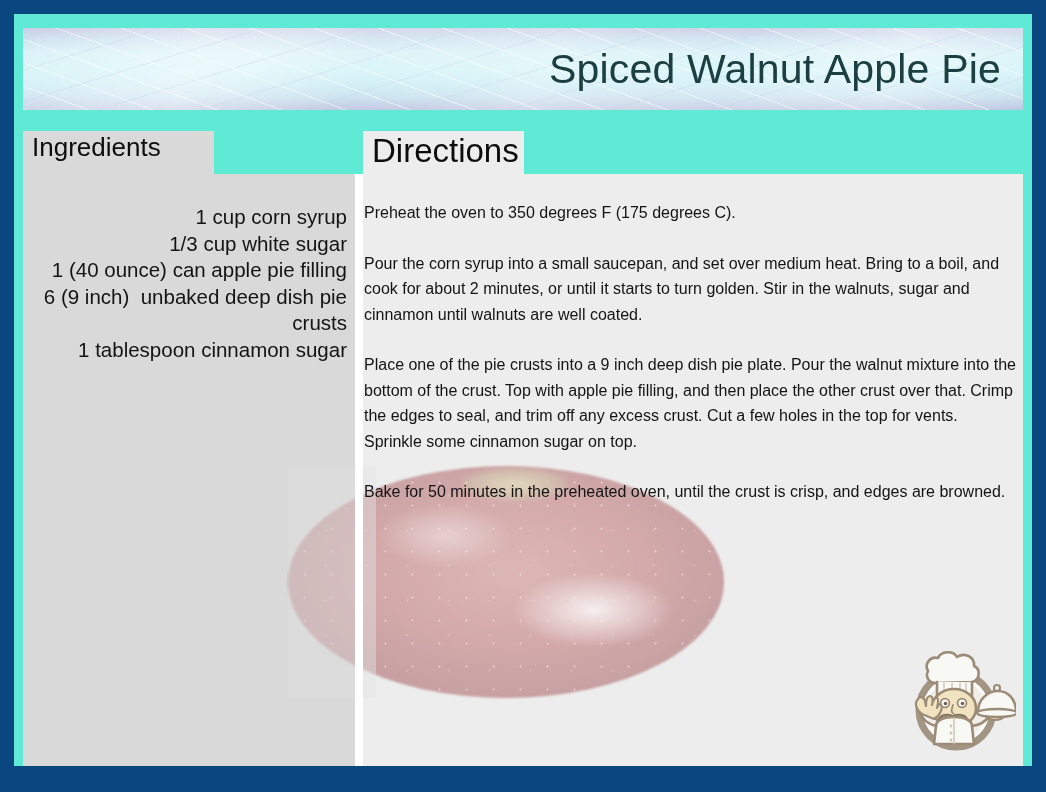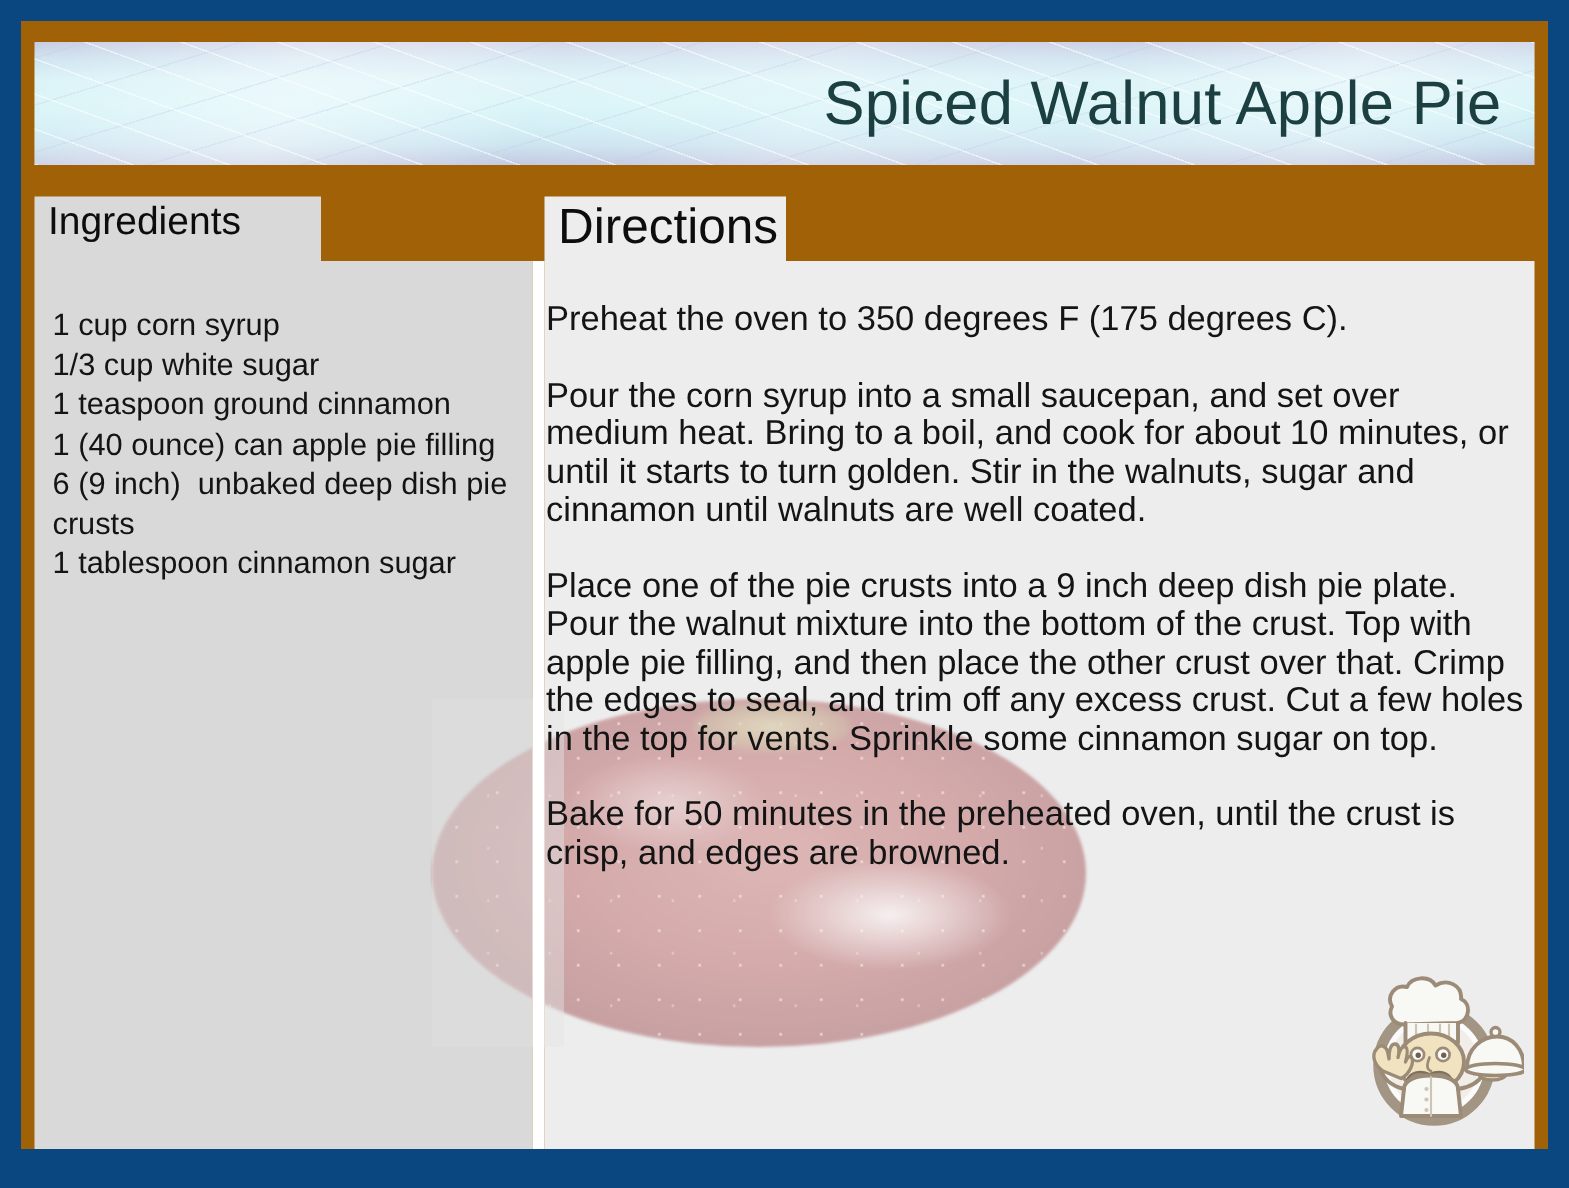--- a/index.html
+++ b/index.html
@@ -19,21 +19,21 @@
     overflow: hidden;
   }
 
   
   #page {
     position: absolute;
     left: 14px;
     top: 14px;
     width: 1018px;
     height: 752px;
-    background: #a16207;
+    background: #5eead4;
     overflow: hidden;
   }
 
   
   #title-banner {
     position: absolute;
     left: 9px;
     top: 14px;
     width: 1000px;
     height: 82px;
@@ -108,20 +108,21 @@
     color: #0d0d0d;
     white-space: nowrap;
   }
   #ingredients-panel {
     position: absolute;
     left: 9px;
     top: 160px;
     width: 332px;
     height: 592px;
     background: #d9d9d9;
+    text-align: right;
   }
   #ingredients-list {
     position: absolute;
     left: 12px;
     top: 30px;
     right: 8px;
     font-size: 20.5px;
     line-height: 26.5px;
     color: #141414;
   }
@@ -154,21 +155,21 @@
     width: 660px;
     height: 592px;
     background: #ededed;
     overflow: hidden;
   }
   #directions-body {
     position: absolute;
     left: 1px;
     top: 26px;
     width: 656px;
-    font-size: 23px;
+    font-size: 16px;
     line-height: 25.5px;
     color: #141414;
     z-index: 3;
   }
   #directions-body p {
     margin: 0 0 25px 0;
   }
   #directions-body p:last-child { margin-bottom: 0; }
 
   
@@ -270,35 +271,34 @@
     </div>
 
     <div id="ingredients-head">
       <div class="head-label">Ingredients</div>
     </div>
 
     <div id="ingredients-panel">
       <div id="ingredients-list">
           <div class="ing-line">1 cup corn syrup</div>
           <div class="ing-line">1/3 cup white sugar</div>
-          <div class="ing-line">1 teaspoon ground cinnamon</div>
           <div class="ing-line">1 (40 ounce) can apple pie filling</div>
           <div class="ing-line">6 (9 inch)  unbaked deep dish pie crusts</div>
           <div class="ing-line">1 tablespoon cinnamon sugar</div>
         </div>
     </div>
 
     <div id="directions-head">
       <div class="head-label">Directions</div>
     </div>
 
     <div id="directions-panel">
       <div id="directions-body">
           <p>Preheat the oven to 350 degrees F (175 degrees C).</p>
-          <p>Pour the corn syrup into a small saucepan, and set over medium heat. Bring to a boil, and cook for about 10 minutes, or until it starts to turn golden. Stir in the walnuts, sugar and cinnamon until walnuts are well coated.</p>
+          <p>Pour the corn syrup into a small saucepan, and set over medium heat. Bring to a boil, and cook for about 2 minutes, or until it starts to turn golden. Stir in the walnuts, sugar and cinnamon until walnuts are well coated.</p>
           <p>Place one of the pie crusts into a 9 inch deep dish pie plate. Pour the walnut mixture into the bottom of the crust. Top with apple pie filling, and then place the other crust over that. Crimp the edges to seal, and trim off any excess crust. Cut a few holes in the top for vents. Sprinkle some cinnamon sugar on top.</p>
           <p>Bake for 50 minutes in the preheated oven, until the crust is crisp, and edges are browned.</p>
         </div>
     </div>
 
     <div id="apple-photo">
       <div class="apple-body"></div>
       <div class="apple-speckle"></div>
       <div class="apple-core"></div>
       <div class="apple-left-veil"></div>

